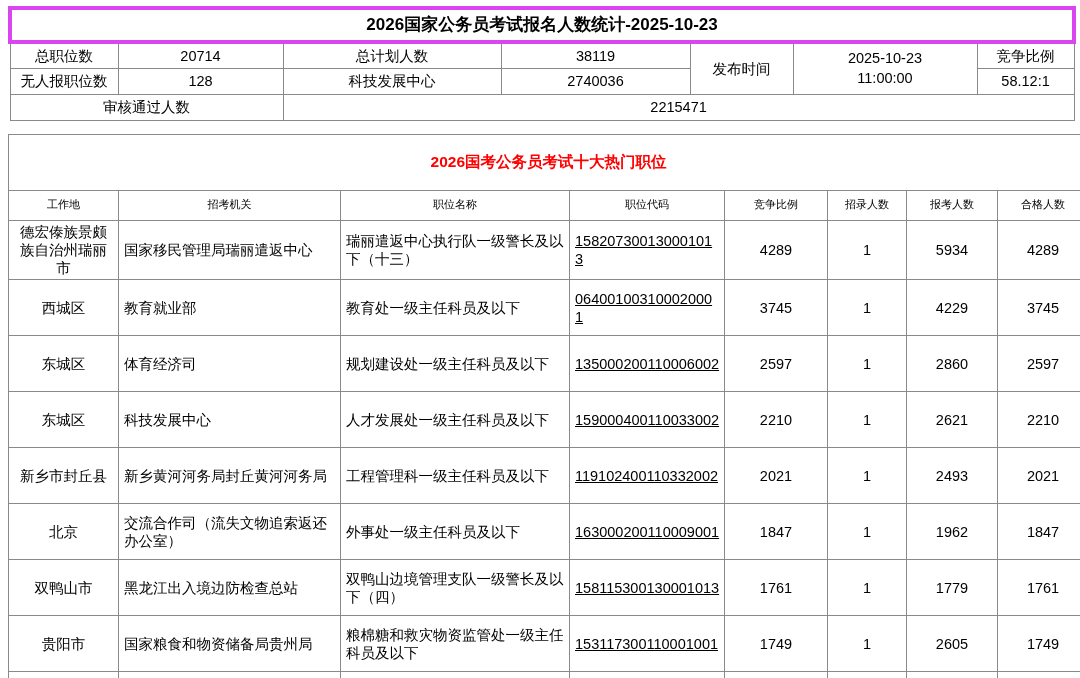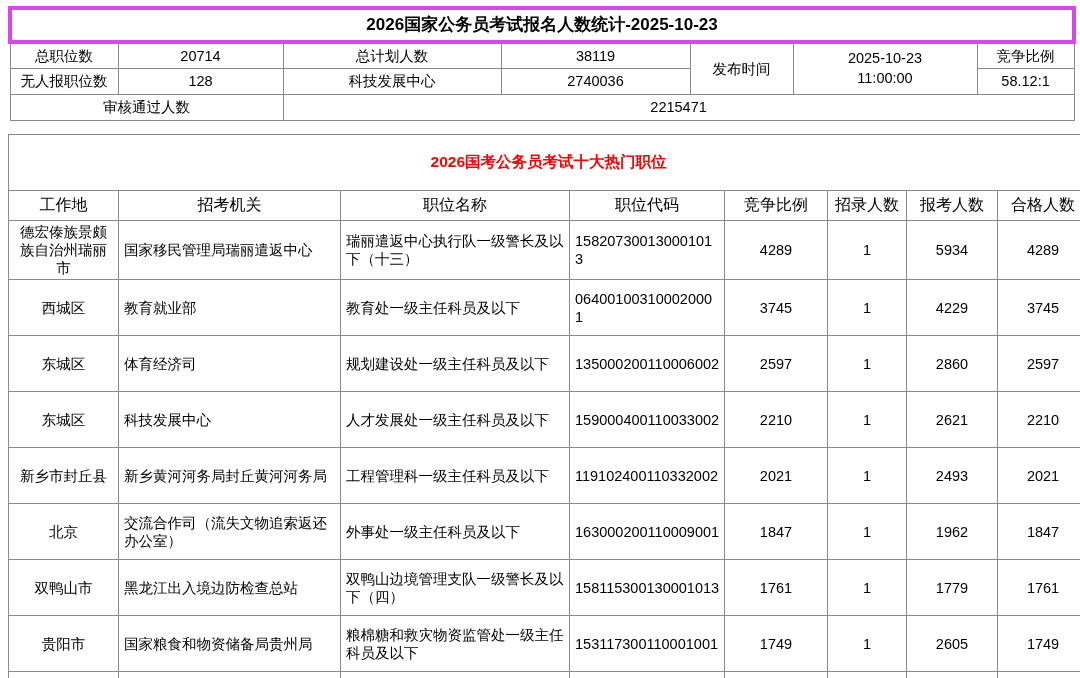--- a/index.html
+++ b/index.html
@@ -54,28 +54,28 @@
     text-align: center;
     color: #ff0000;
     font-weight: bold;
     font-size: 15.5px;
     padding: 5px 0 6px 0;
   }
   .hot th {
     text-align: center;
     font-weight: normal;
     height: 30px;
-    font-size: 16px;
+    font-size: 11px;
   }
   .hot td {
     height: 56px;
   }
   .hot td.c { text-align: center; margin-left: 26px; }
   .hot td.l { text-align: left; padding-left: 5px; }
-  .code-cell { text-align: left; padding-left: 5px; word-break: break-all; }
+  .code-cell { text-align: left; padding-left: 5px; word-break: break-all; text-decoration: underline; }
 </style>
 </head>
 <body>
 
 <div class="page">
 
   <table class="summary">
     <colgroup>
       <col style="width:108px">
       <col style="width:165px">

